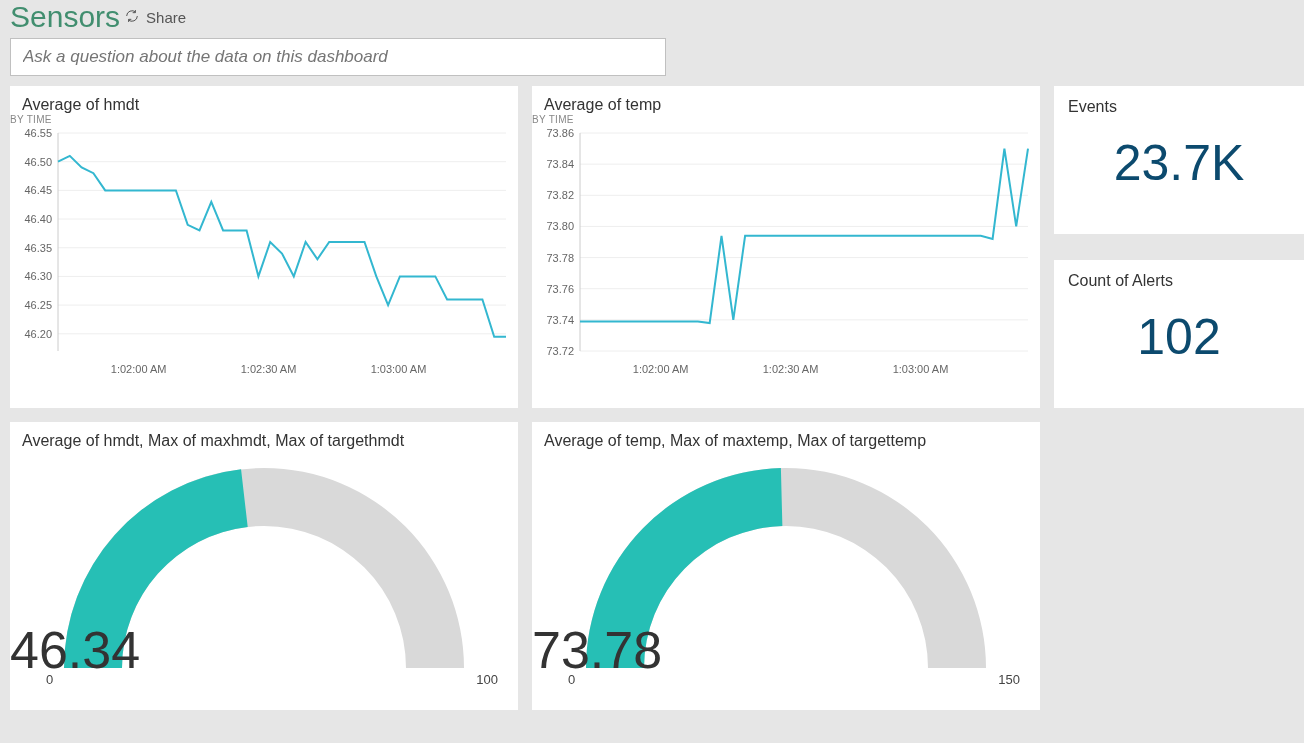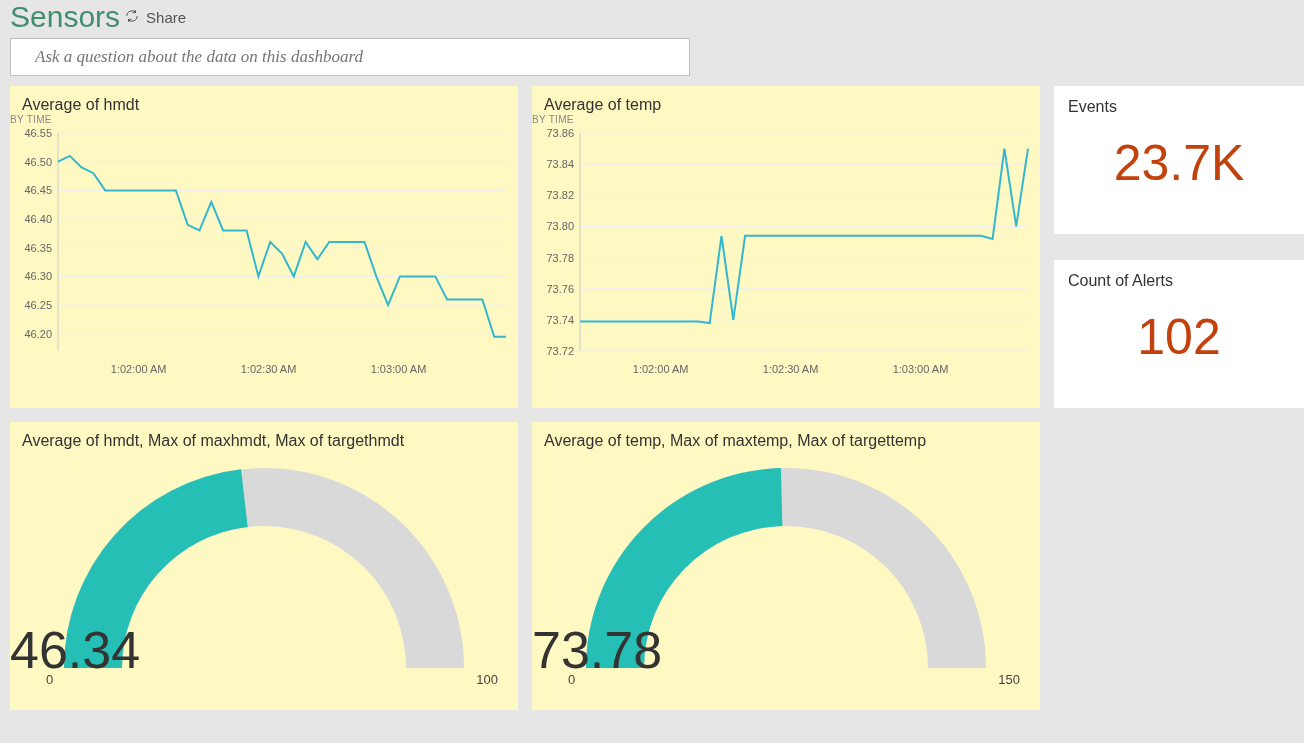--- a/index.html
+++ b/index.html
@@ -1,27 +1,27 @@
 <!DOCTYPE html>
 <html><head>
 <meta charset="utf-8">
 <style>
   html,body{margin:0;padding:0;background:#e6e6e6;font-family:"Segoe UI","Segoe UI Light",Arial,sans-serif;color:#333;width:1304px;height:743px;overflow:hidden}
   .header{display:flex;align-items:center;padding:0 10px 4px 10px;gap:4px}
   .header h1{margin:0;font-weight:300;font-size:30px;color:#418e6f}
   .share{display:flex;align-items:center;gap:6px;color:#555;font-size:15px;cursor:pointer}
   .share svg{width:16px;height:16px;stroke:#555;fill:none;stroke-width:1.5}
   .ask-wrap{padding:0 10px 10px 10px}
-  .ask{width:630px;height:30px;border:1px solid #c0c0c0;background:#fff;padding:3px 24px;font-size:17px;color:#888;font-family:Liberation Serif, serif;font-style:italic}
+  .ask{width:630px;height:30px;border:1px solid #c0c0c0;background:#fff;padding:3px 12px;font-size:17px;color:#888;font-family:Liberation Sans, sans-serif;font-style:italic}
   .grid{display:grid;grid-template-columns:508px 508px 250px;grid-auto-rows:auto;gap:14px;padding:0 10px}
-  .tile{background:#fef9c3;position:relative}
+  .tile{background:#ffffff;position:relative}
   .tile .title{font-size:16px;font-weight:400;color:#333;padding:10px 12px 0 12px}
   .tile .subtitle{font-size:10px;color:#888;padding:0 0;letter-spacing:0.3px}
   .card-label{font-size:16px;font-weight:400;color:#333;padding:12px 14px 0 14px}
-  .card-value{font-size:50px;font-weight:300;text-align:center;padding:18px 0 26px 0;color:#c2410c}
+  .card-value{font-size:50px;font-weight:300;text-align:center;padding:18px 0 26px 0;color:#0c4a6e}
   .chart-body{position:relative;height:260px}
   svg.line{position:absolute;inset:0}
   .ytick text,.xtick text{font-size:11px;fill:#666;font-family:inherit}
   .ytick line,.xtick line{stroke:#eee}
   .series{fill:none;stroke:#33b7d0;stroke-width:2}
   .gauge-body{position:relative;height:260px}
   .gauge-body svg{display:block;margin:0 auto}
   .gauge-val{position:absolute;left:0;right:0;top:170px;font-size:52px;font-weight:300;color:#333}
   .gauge-min,.gauge-max{position:absolute;top:222px;font-size:13px;color:#444}
   .gauge-min{left:36px}

